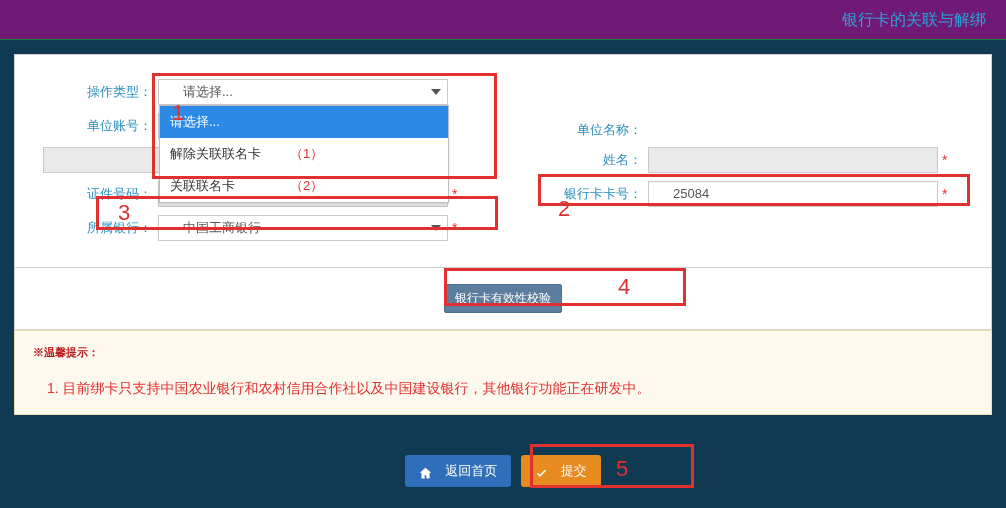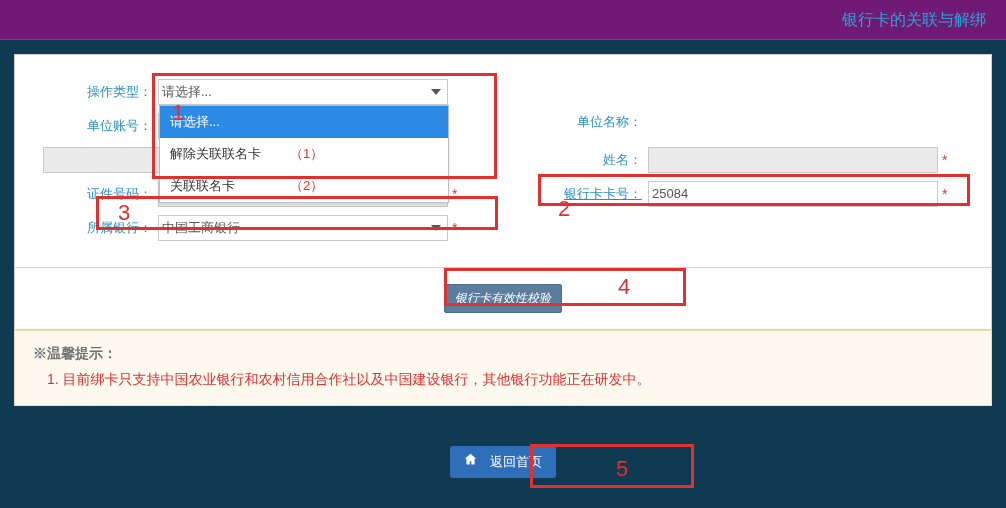--- a/index.html
+++ b/index.html
@@ -25,42 +25,42 @@
       border: 1px solid #d0d0d0;
       padding: 10px 0 0;
     }
     .form-area {
       padding: 14px 28px 18px 28px;
       position: relative;
     }
     .form-row {
       display: flex;
       margin-bottom: 8px;
-      align-items: flex-start;
+      align-items: flex-end;
       min-height: 26px;
     }
     .form-col {
       display: flex;
       align-items: center;
       flex: 1;
       position: relative;
     }
     .label {
       width: 115px;
       text-align: right;
       color: #2a8fbd;
       font-size: 13px;
       padding-right: 6px;
     }
     .input, .select-box {
       border: 1px solid #c9c9c9;
       background: #fff;
       height: 26px;
       line-height: 24px;
-      padding: 0 3px;
+      padding: 0 24px;
       font-size: 13px;
       color: #555;
       width: 290px;
     }
     .readonly {
       background: #eaeaea;
     }
     .req {
       color: #e13030;
       margin-left: 4px;
@@ -109,58 +109,57 @@
       top: 4px;
       font-size: 13px;
     }
     .validate-area {
       border-top: 1px solid #d0d0d0;
       background: #fff;
       margin: 0;
       padding: 16px 0;
       text-align: center;
       position: relative;
-      font-style: italic;
     }
     .validate-btn {
       display: inline-block;
       background: #5b7e9e;
       color: #fff;
       font-size: 12px;
       padding: 5px 10px;
       border: 1px solid #4a6d8c;
       border-radius: 2px;
       cursor: pointer;
     }
     .tip-box {
       margin: 0 14px;
       background: #fdf9ee;
       border: 1px solid #e9dfb0;
       padding: 14px 18px 16px;
     }
     .tip-title {
-      color: #737373;
+      color: #b91c1c;
       font-weight: bold;
-      font-size: 14px;
-      margin-bottom: 8px;
+      font-size: 11px;
+      margin-bottom: 20px;
     }
     .tip-body {
       color: #e13030;
       font-size: 14px;
       padding-left: 14px;
     }
     .footer-btns {
       text-align: center;
       padding: 22px 0;
       background: #0f3a52;
       margin-top: 18px;
     }
     .btn {
       display: inline-flex;
-      align-items: flex-start;
+      align-items: flex-end;
       gap: 13px;
       color: #fff;
       font-size: 13px;
       padding: 7px 14px;
       border: none;
       border-radius: 3px;
       cursor: pointer;
       margin: 0 3px;
       font-family: inherit;
     }
@@ -251,21 +250,21 @@
 
       <div class="form-row">
         <div class="form-col">
           <span class="label">证件号码：</span>
           <div class="input readonly">
             <span>45250119</span>
           </div>
           <span class="req">*</span>
         </div>
         <div class="form-col">
-          <span class="label" style="width:145px;text-decoration:underline;">银行卡卡号：</span>
+          <span class="label" style="width:145px;">银行卡卡号：</span>
           <div class="input">
             <span>25084</span>
           </div>
           <span class="req">*</span>
         </div>
       </div>
 
       <div class="form-row">
         <div class="form-col">
           <span class="label">所属银行：</span>
@@ -295,20 +294,28 @@
 
   <div class="footer-btns">
     <button class="btn btn-home">
       <span class="icon-svg">
         <svg viewBox="0 0 16 16" fill="#fff">
             <path d="M8 1 1 7h2v7h4V10h2v4h4V7h2z"></path>
           </svg>
       </span>
       <span>返回首页</span>
     </button>
+    <button class="btn btn-submit">
+      <span class="icon-svg">
+        <svg viewBox="0 0 16 16" fill="none" stroke="#fff" stroke-width="2">
+            <path d="M3 8l3 3 7-7"></path>
+          </svg>
+      </span>
+      <span>提交</span>
+    </button>
   </div>
 
   <div class="annot" style="left:152px; top:73px; width:345px; height:106px;"></div>
   <div class="annot-label" style="left:172px; top:100px;">1</div>
 
   <div class="annot" style="left:538px; top:174px; width:432px; height:32px;"></div>
   <div class="annot-label" style="left:558px; top:196px;">2</div>
 
   <div class="annot" style="left:96px; top:196px; width:402px; height:34px;"></div>
   <div class="annot-label" style="left:118px; top:200px;">3</div>

